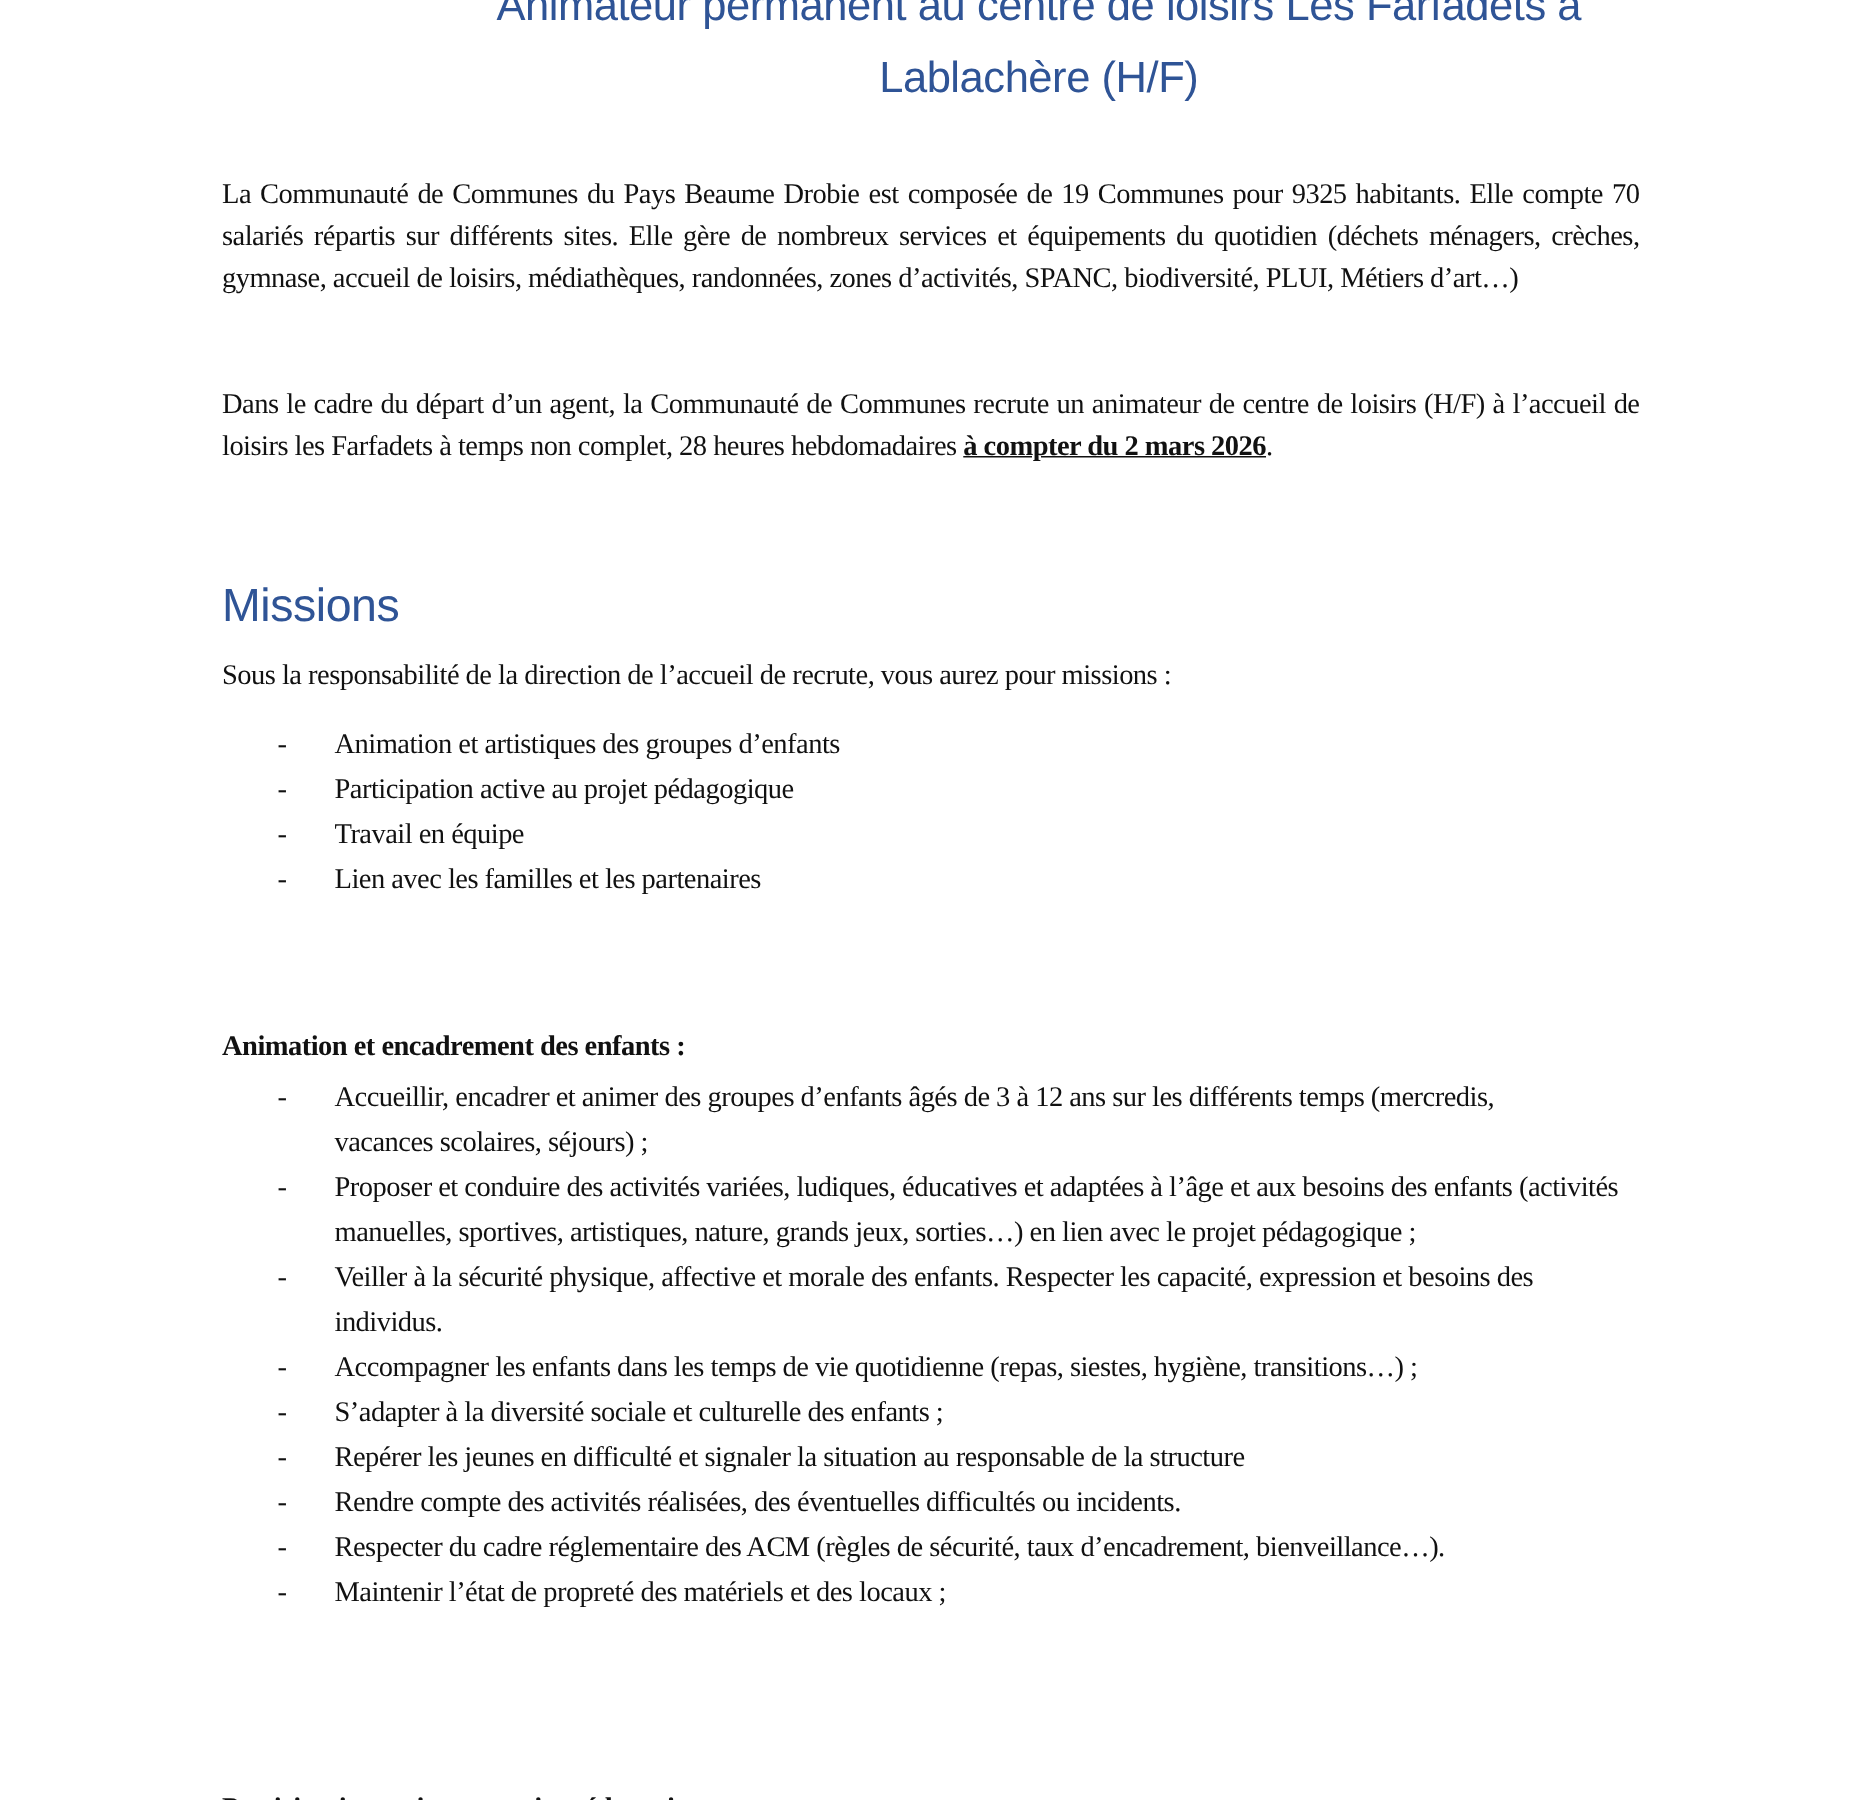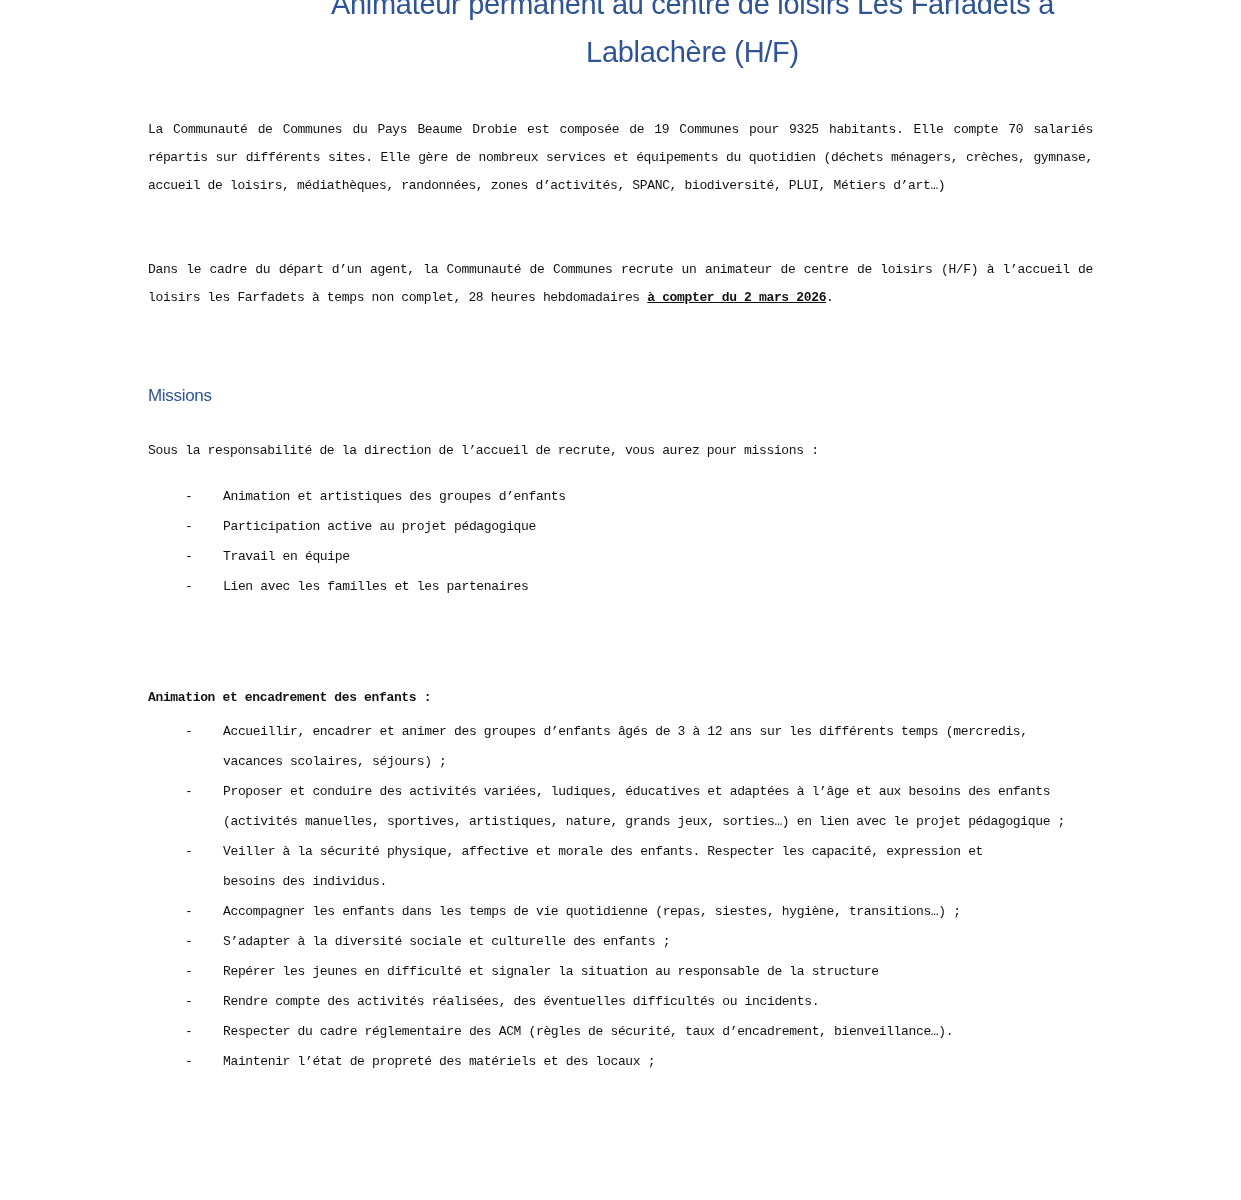--- a/index.html
+++ b/index.html
@@ -5,30 +5,30 @@
     html, body { margin: 0; padding: 0; background: #ffffff; }
     body { width: 1241px; height: 1200px; overflow: hidden; position: relative; }
     .page { position: absolute; left: 0; top: 0; width: 1225px; height: 1200px; }
     .title {
       position: absolute; left: 140px; width: 1105px; top: -20px;
       text-align: center; color: #2f5496;
       font-family: "Liberation Sans", sans-serif; font-size: 29px; line-height: 48px;
       letter-spacing: -0.3px;
     }
     .body-text {
-      font-family: Liberation Mono, monospace; font-size: 13px; color: #111111;
+      font-family: Liberation Serif, serif; font-size: 19px; color: #111111;
       letter-spacing: -0.35px;
     }
     .para {
       position: absolute; left: 148px; width: 945px;
       line-height: 28px; text-align: justify;
     }
     .heading {
       position: absolute; left: 148px; color: #2f5496;
-      font-family: "Liberation Sans", sans-serif; font-size: 17px; letter-spacing: -0.3px;
+      font-family: "Liberation Sans", sans-serif; font-size: 31px; letter-spacing: -0.3px;
     }
     .intro { position: absolute; left: 148px; line-height: 28px; }
     .list { position: absolute; left: 148px; width: 945px; margin: 0; padding: 0; list-style: none; }
     .list li { position: relative; padding-left: 75px; line-height: 30px; }
     .list li .dash { position: absolute; left: 37px; top: 0; }
     .subhead { position: absolute; left: 148px; font-weight: bold; line-height: 28px; margin-top: 12px; }
     .u { text-decoration: underline; font-weight: bold; }
   </style>
 </head>
 <body>

